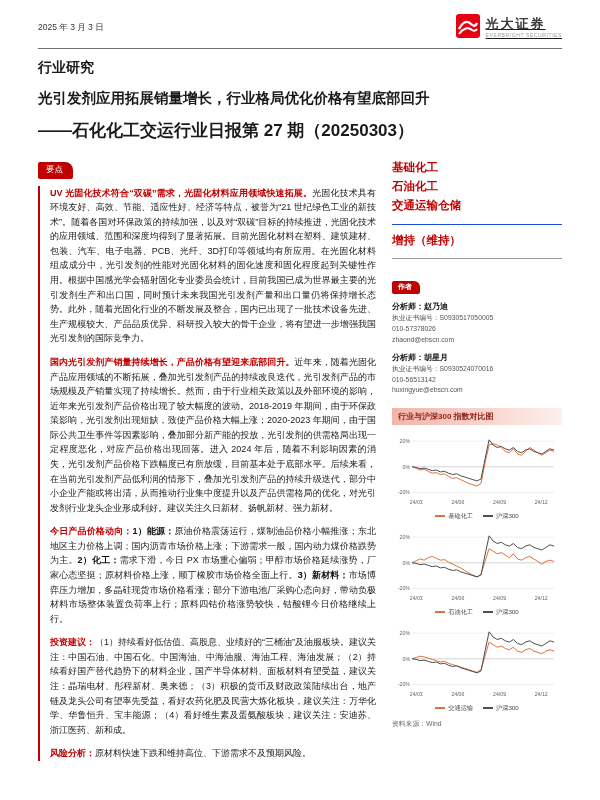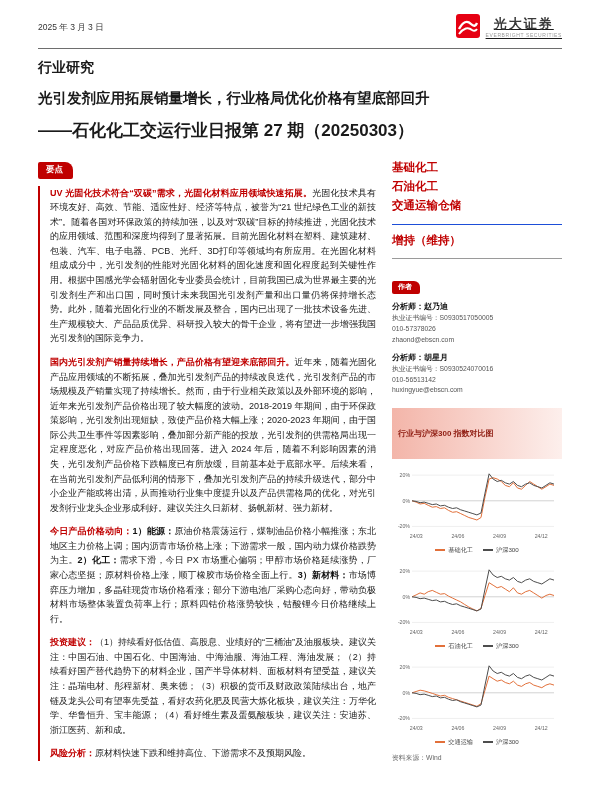--- a/index.html
+++ b/index.html
@@ -4,57 +4,57 @@
 <style>
   html,body{margin:0;padding:0;}
   body{
     width:600px;height:800px;overflow:hidden;background:#ffffff;
     font-family:"Liberation Sans","DejaVu Sans",sans-serif;color:#1a1a1a;
     position:relative;
   }
   .page{box-sizing:border-box;width:600px;height:800px;padding:14px 38px 10px 38px;}
 
   
-  .hdr{display:flex;justify-content:space-between;align-items:flex-start;text-align:center;}
+  .hdr{display:flex;justify-content:space-between;align-items:flex-start;}
   .hdr-date{font-size:8.5px;color:#333;padding-top:8px;}
   .brand{display:flex;align-items:center;gap:6px;text-decoration:underline;}
   .brand-txt{display:flex;flex-direction:column;line-height:1.1;}
   .brand-name{font-size:13px;font-weight:bold;color:#3a3a3a;letter-spacing:2px;}
   .brand-sub{font-size:5px;color:#999;letter-spacing:0.6px;margin-top:2px;}
   .hdr-rule{border:none;border-top:1.2px solid #6e6e6e;margin:6px 0 0 0;}
 
   .category{font-size:14px;font-weight:bold;margin-top:10px;}
   .title{font-size:14.5px;font-weight:bold;margin-top:12px;line-height:1.35;}
   .subtitle{font-size:17px;font-weight:bold;margin-top:10px;}
 
   
   .content{display:flex;gap:16px;margin-top:16px;}
   .left-col{width:338px;flex:none;}
   .right-col{flex:1;min-width:0;}
 
   .kp-tag{display:inline-block;background:#c00000;color:#fff;font-size:8.5px;
-    padding:2px 10px 3px 8px;border-radius:2px 8px 2px 2px;font-weight:bold;}
+    padding:2px 10px 3px 8px;border-radius:2px 8px 2px 2px;font-weight:normal;}
   .kp-body{border-left:2.5px solid #c00000;padding-left:10px;margin-top:7px;}
   .para{font-size:9px;line-height:1.62;text-align:justify;margin:0 0 9px 0;}
   .seg-lead{color:#c00000;font-weight:bold;}
   .seg-bold{font-weight:bold;color:#111;}
   .seg-normal{color:#1a1a1a;}
 
   
   .industry{display:block;color:#c00000;font-weight:bold;font-size:11.5px;line-height:1.65;}
   .rating{border-top:1px solid #1d4ed8;margin-top:10px;padding-top:8px;
     color:#c00000;font-weight:bold;font-size:11.5px;}
   .authors{border-top:1px solid #9a9a9a;margin-top:10px;padding-top:16px;}
   .authors-tag{display:inline-block;background:#c00000;color:#fff;font-size:7px;
     padding:1px 8px 2px 6px;border-radius:2px 6px 2px 2px;font-weight:bold;}
   .analyst{margin-top:7px;}
   .an-name{font-size:8px;font-weight:bold;color:#111;line-height:1.5;}
   .an-line{font-size:6.8px;color:#555;line-height:1.55;}
   .chart-hd{margin-top:12px;background:linear-gradient(90deg,#f3b5a9,#fdefec);
-    color:#8f1d12;font-weight:bold;font-size:8px;padding:20px 6px;}
+    color:#8f1d12;font-weight:bold;font-size:8px;padding:3px 6px;}
   .mini-chart{margin-top:6px;}
   .legend{display:flex;justify-content:center;gap:10px;margin-top:1px;}
   .legend-item{display:flex;align-items:center;gap:3px;font-size:6.2px;color:#444;}
   .legend-swatch{display:inline-block;width:10px;height:2px;}
   .source{font-size:6.8px;color:#666;margin-top:6px;}
 </style>
 </head>
 <body>
 
 <div class="page">

